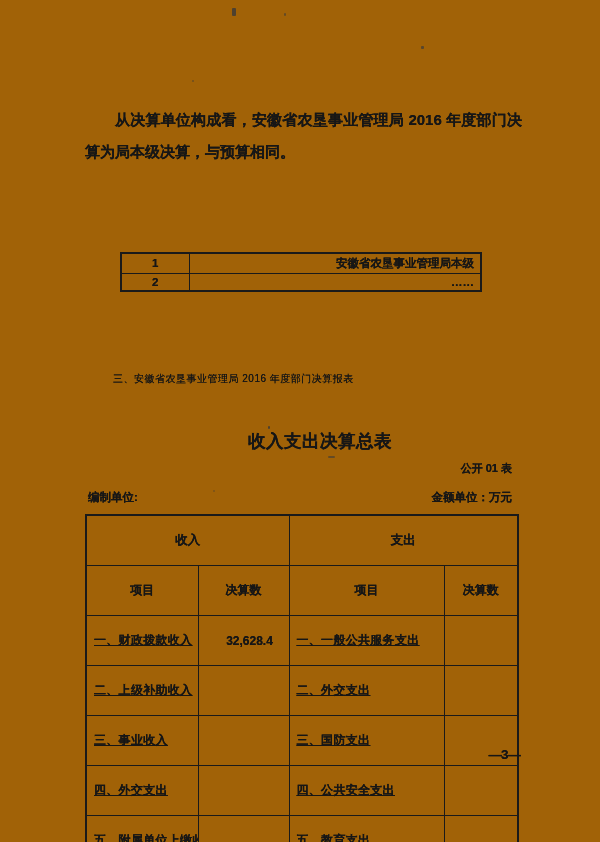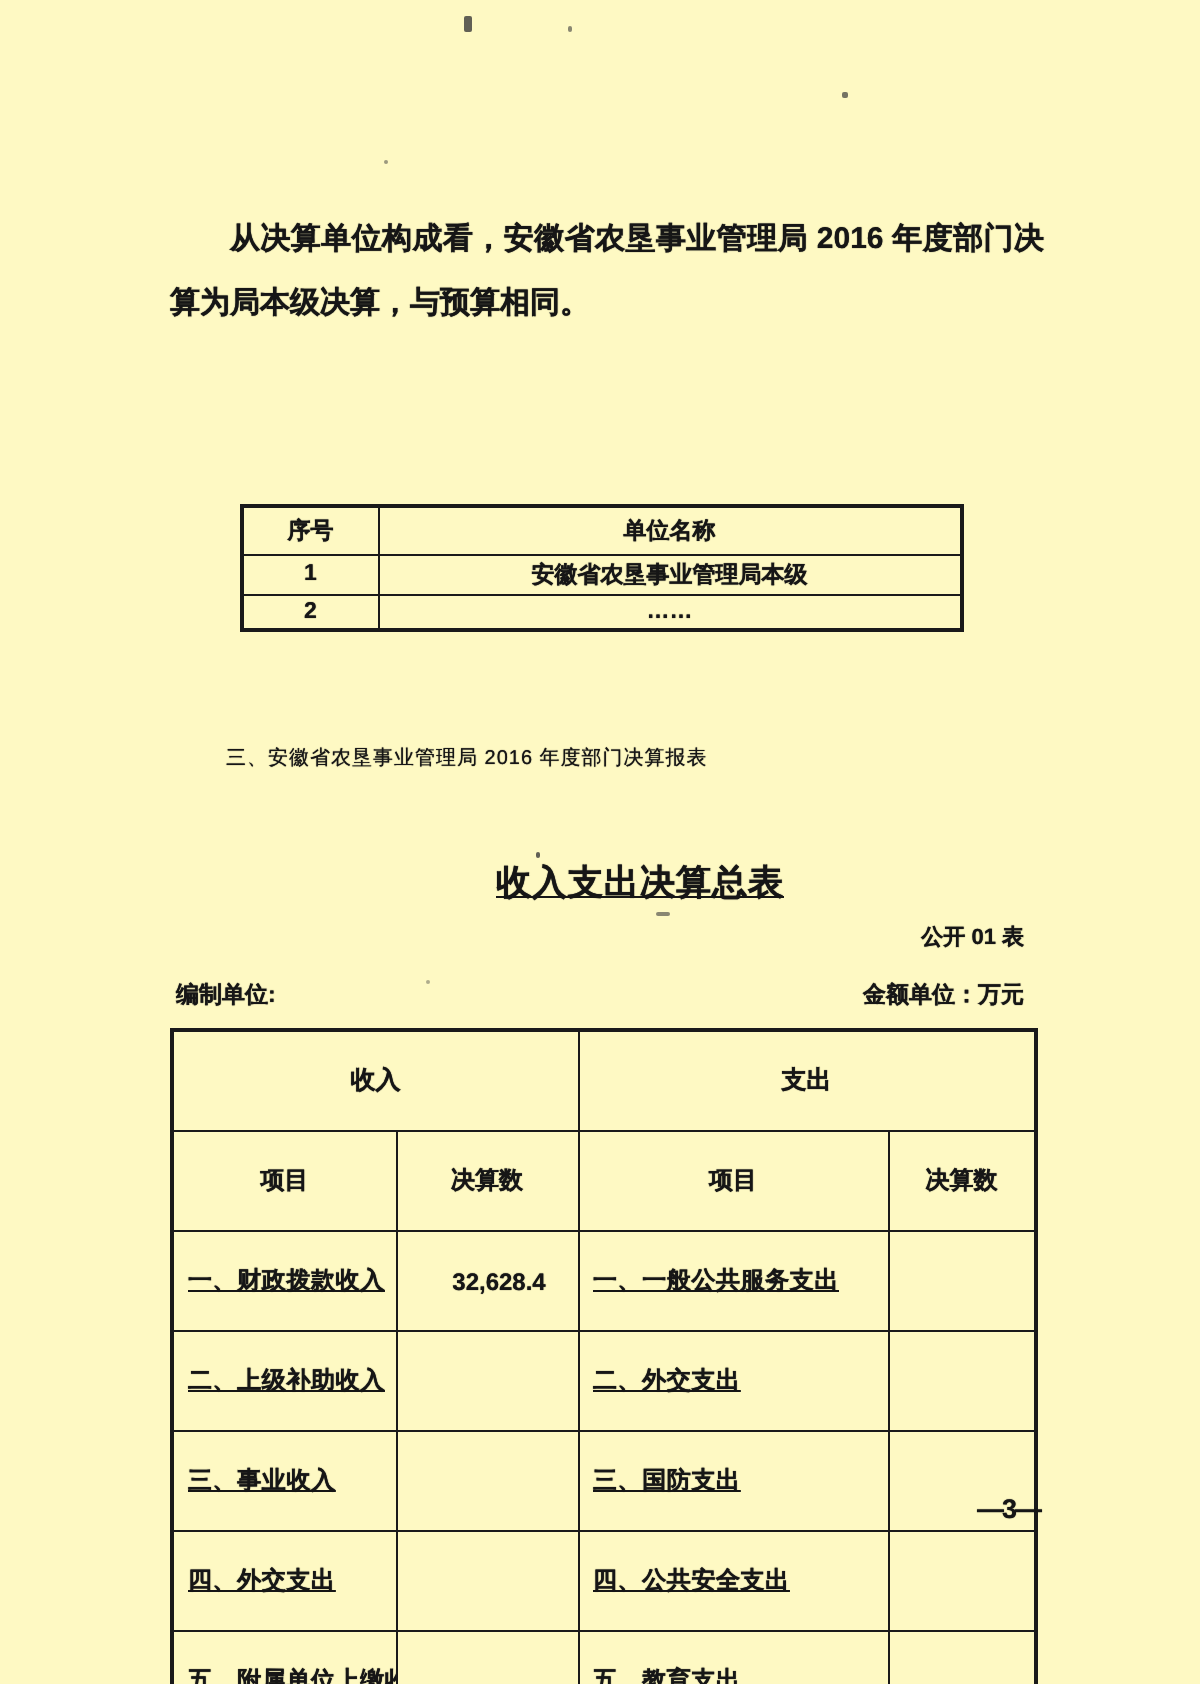--- a/index.html
+++ b/index.html
@@ -1,21 +1,21 @@
 <!DOCTYPE html>
 <html><head>
 <meta charset="utf-8">
 <style>
   * { box-sizing: border-box; }
   html, body { margin: 0; padding: 0; background: #ffffff; }
   .page {
     position: relative;
     width: 600px;
     height: 842px;
-    background: #fef9c3;
+    background: #a16207;
     font-family: "Liberation Sans", sans-serif;
     color: #161616;
     overflow: hidden;
     text-shadow: 0 0 0.5px currentColor; 
   }
 
   
   .body-text {
     position: absolute;
     left: 85px; top: 104px; width: 437px;
@@ -33,33 +33,32 @@
   }
   .units-table th, .units-table td {
     border: 1.5px solid #1a1a1a;
     font-size: 11.5px; font-weight: 700;
     padding: 0 6px; overflow: hidden; white-space: nowrap;
   }
   .units-table th { height: 24px; text-align: center; }
   .units-table .row-1 td { height: 20px; }
   .units-table .row-2 td { height: 18px; }
   .units-table td.cell-no { text-align: center; }
-  .units-table td.cell-name { text-align: center; }
+  .units-table td.cell-name { text-align: right; }
 
   
   .section-heading {
     position: absolute; left: 113px; top: 372px;
     font-size: 10px; font-weight: 400; letter-spacing: 0.5px;
   }
   .table-title {
     position: absolute; left: 320px; top: 429px;
     transform: translateX(-50%);
     font-size: 17.5px; font-weight: 800; letter-spacing: 0.5px;
     white-space: nowrap;
-    text-decoration: underline;
   }
   .table-code {
     position: absolute; right: 88px; top: 461px;
     font-size: 11px; font-weight: 700;
   }
   .prepared-label {
     position: absolute; left: 88px; top: 490px;
     font-size: 11.5px; font-weight: 700;
   }
   .amount-unit-label {
@@ -114,24 +113,20 @@
   <div class="body-text">
     <p>从决算单位构成看，安徽省农垦事业管理局 2016 年度部门决算为局本级决算，与预算相同。</p>
   </div>
 
   <table class="units-table">
     <colgroup>
         <col style="width:68px">
         <col style="width:292px">
       </colgroup>
     <tbody>
-      <tr>
-        <th>序号</th>
-        <th>单位名称</th>
-      </tr>
       <tr class="row-1">
         <td class="cell-no">1</td>
         <td class="cell-name">安徽省农垦事业管理局本级</td>
       </tr>
       <tr class="row-2">
         <td class="cell-no">2</td>
         <td class="cell-name">……</td>
       </tr>
     </tbody>
   </table>

